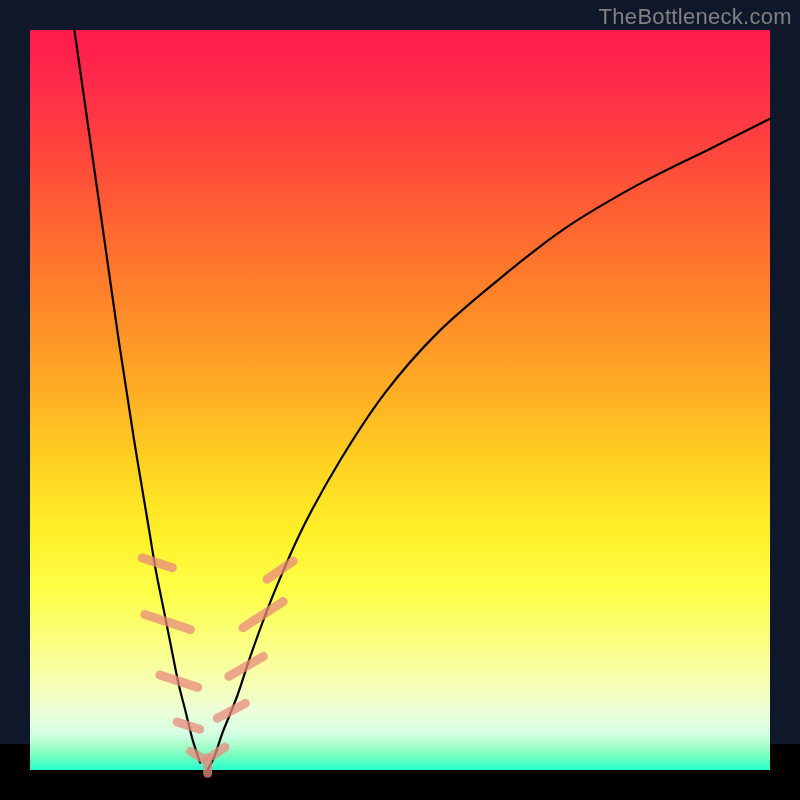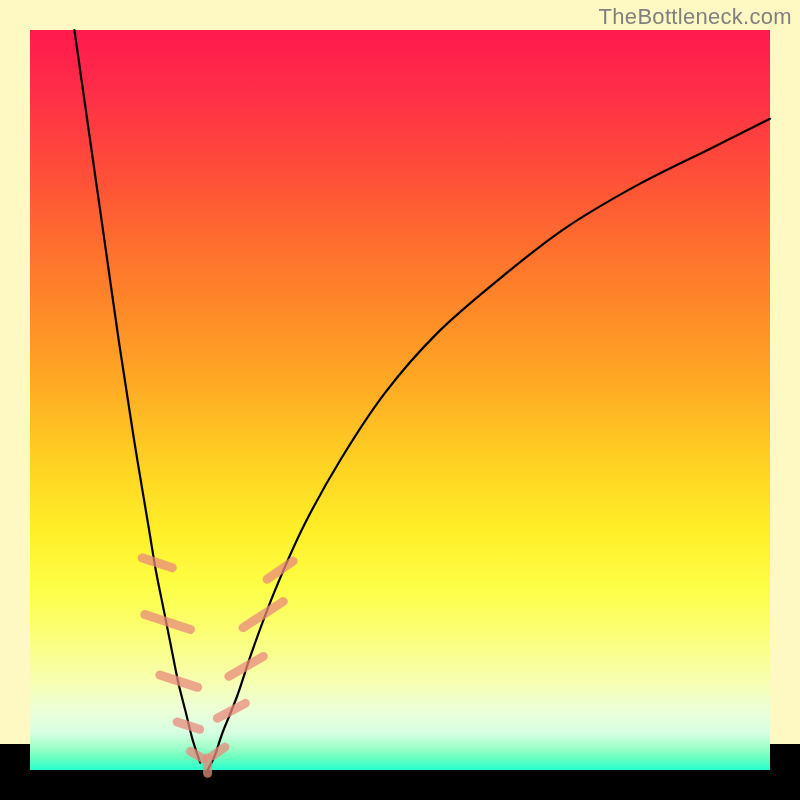--- a/index.html
+++ b/index.html
@@ -7,21 +7,21 @@
     padding: 0;
     width: 800px;
     height: 800px;
     overflow: hidden;
     background: #000;
     font-family: Arial, Helvetica, sans-serif;
   }
   .outer {
     width: 800px;
     height: 744px;
-    background: #fef9c3;
+    background: #0f172a;
     position: relative;
   }
   .plot {
     position: absolute;
     left: 30px;
     top: 30px;
     width: 740px;
     height: 740px;
     
     background: linear-gradient(to bottom,

